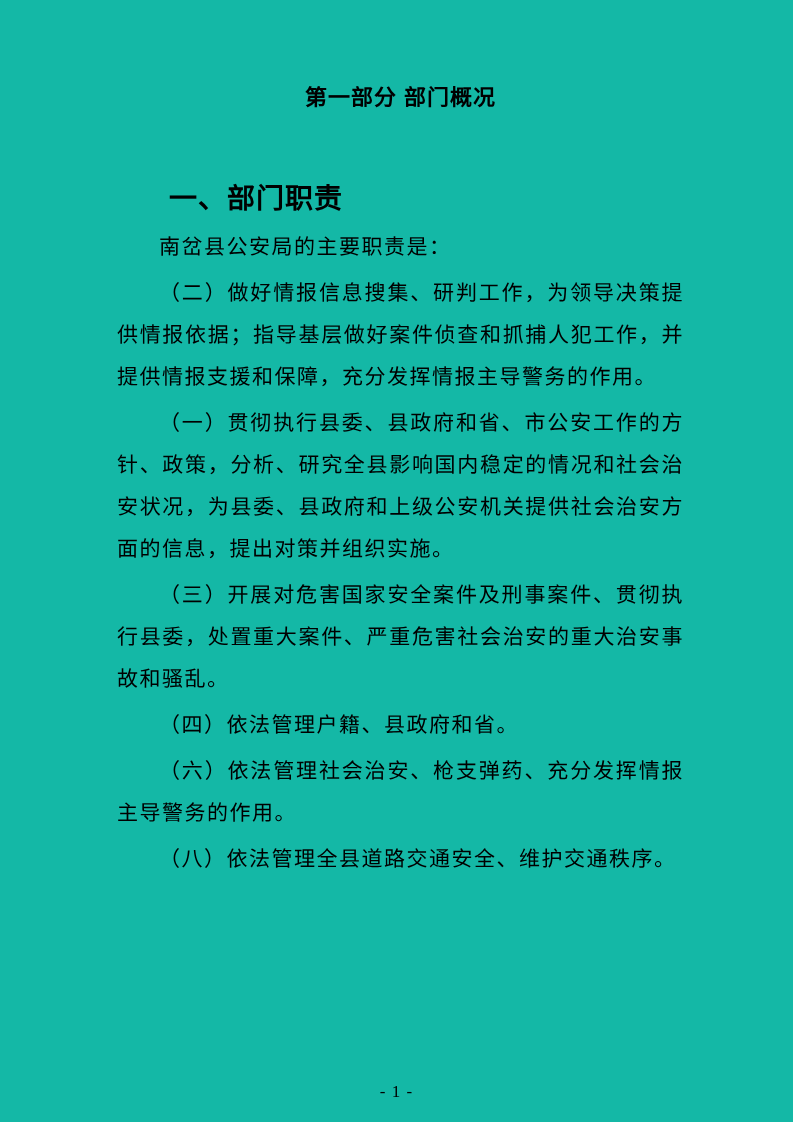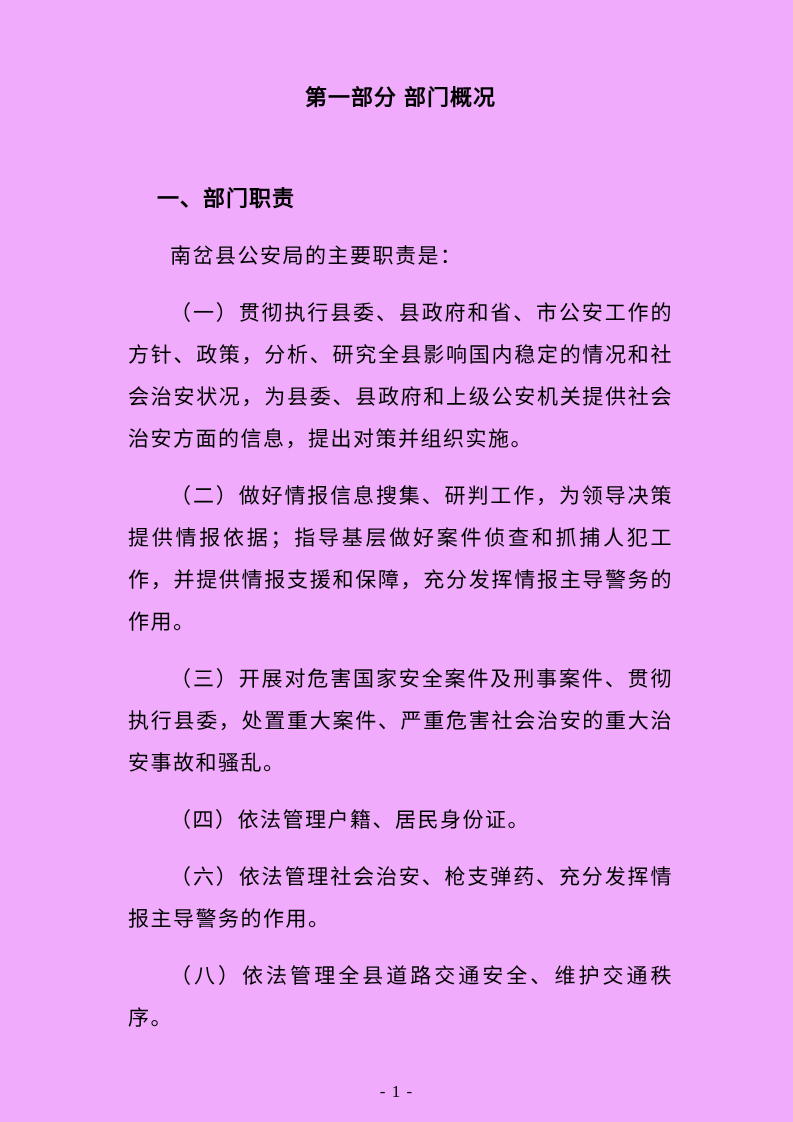--- a/index.html
+++ b/index.html
@@ -4,53 +4,53 @@
 <style>
   html, body {
     margin: 0;
     padding: 0;
     background: #ffffff;
   }
   .page {
     position: relative;
     width: 793px;
     height: 1122px;
-    background: #f0abfc;
+    background: #14b8a6;
     color: #000000;
     overflow: hidden;
     font-family: "Liberation Serif", "DejaVu Serif", serif;
   }
   .content {
     padding: 0 105px 0 113px; 
   }
   .doc-title {
     margin-top: 84px;
     text-align: center;
     font-family: "Liberation Sans", "DejaVu Sans", sans-serif;
     font-weight: bold;
     font-size: 22px;
     line-height: 28px;
     letter-spacing: 1px;
   }
   .section-heading {
     margin-top: 66px;
     font-family: "Liberation Sans", "DejaVu Sans", sans-serif;
     font-weight: bold;
-    font-size: 22px;
+    font-size: 28px;
     line-height: 42px;
     text-indent: 2em;
     letter-spacing: 1px;
   }
   .body-text {
     margin-top: 6px;
     font-size: 21px;
     line-height: 42px;
   }
   .body-text p {
-    margin: 15px;
+    margin: 4px;
     text-indent: 2em;
     text-align: justify;
     text-align-last: left;
     text-justify: inter-character;
     letter-spacing: 1.5px;
   }
   .page-number {
     position: absolute;
     bottom: 20px;
     left: 0;
@@ -65,23 +65,23 @@
 <body>
 
 <div class="page">
   <div class="content">
     <div class="doc-title">第一部分 部门概况</div>
 
     <div class="section-heading">一、部门职责</div>
 
     <div class="body-text">
       <p>南岔县公安局的主要职责是：</p>
+      <p>（二）做好情报信息搜集、研判工作，为领导决策提供情报依据；指导基层做好案件侦查和抓捕人犯工作，并提供情报支援和保障，充分发挥情报主导警务的作用。</p>
       <p>（一）贯彻执行县委、县政府和省、市公安工作的方针、政策，分析、研究全县影响国内稳定的情况和社会治安状况，为县委、县政府和上级公安机关提供社会治安方面的信息，提出对策并组织实施。</p>
-      <p>（二）做好情报信息搜集、研判工作，为领导决策提供情报依据；指导基层做好案件侦查和抓捕人犯工作，并提供情报支援和保障，充分发挥情报主导警务的作用。</p>
       <p>（三）开展对危害国家安全案件及刑事案件、贯彻执行县委，处置重大案件、严重危害社会治安的重大治安事故和骚乱。</p>
-      <p>（四）依法管理户籍、居民身份证。</p>
+      <p>（四）依法管理户籍、县政府和省。</p>
       <p>（六）依法管理社会治安、枪支弹药、充分发挥情报主导警务的作用。</p>
       <p>（八）依法管理全县道路交通安全、维护交通秩序。</p>
     </div>
   </div>
 
   <div class="page-number">- 1 -</div>
 </div>
 
 </body></html>

